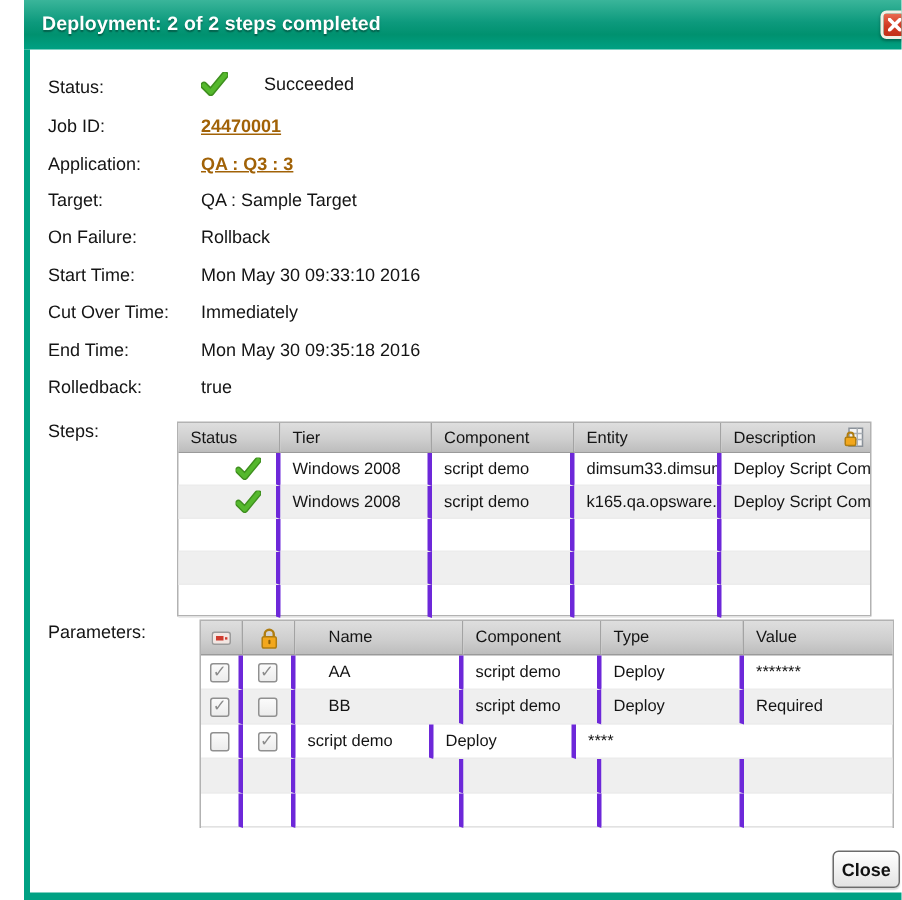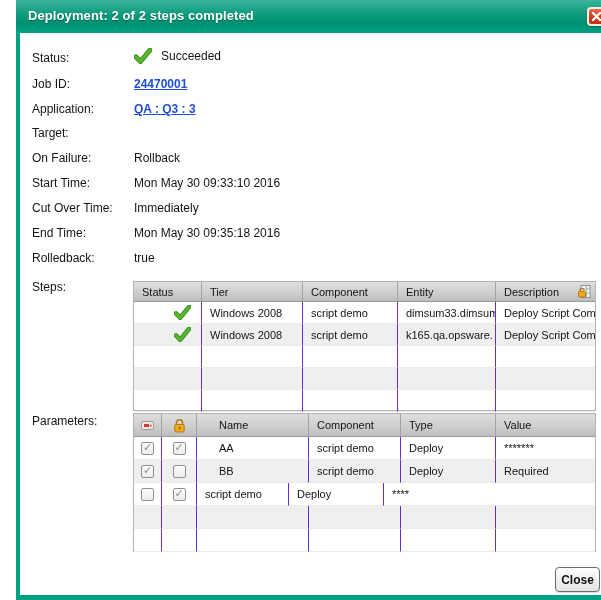--- a/index.html
+++ b/index.html
@@ -36,46 +36,46 @@
     box-shadow:0 1px 2px rgba(0,0,0,.3);
   }
 
   
   .flabel {
     position:absolute; left:16px; font-size:12px; color:#141414;
   }
   .fvalue {
     position:absolute; left:118px; font-size:12px; color:#141414; white-space:nowrap;
   }
-  .fvalue.link { color:#1d4ed8; font-weight:bold; text-decoration:underline; cursor:pointer; }
-  .status-wrap { display:flex; align-items:center; gap:9px; }
+  .fvalue.link { color:#a16207; font-weight:bold; text-decoration:underline; cursor:pointer; }
+  .status-wrap { display:flex; align-items:center; gap:24px; }
 
   
   .grid {
     position:absolute; border:1px solid #b2b2b2; background:#ffffff;
     font-size:11px; color:#141414;
   }
   .trow { display:flex; width:100%; }
   .th {
     background:linear-gradient(to bottom,#dedede 0%,#cfcfcf 55%,#bdbdbd 100%);
     border-right:1px solid #a3a3a3; border-bottom:1px solid #9a9a9a;
     display:flex; align-items:center; padding-left:8px; cursor:pointer;
     white-space:nowrap; overflow:hidden;
   }
   .th:last-child { border-right:none; }
   .td {
-    border-right:1px solid #6d28d9; border-bottom:1px solid #ececec;
+    border-right:3px solid #6d28d9; border-bottom:1px solid #ececec;
     display:flex; align-items:center; padding-left:8px;
     white-space:nowrap; overflow:hidden;
   }
   .td:last-child { border-right:none; }
   .trow.alt .td { background:#efefef; }
 
   
-  .steps-grid { left:117px; top:281px; width:463px; height:130px; }
+  .steps-grid { left:102px; top:281px; width:463px; height:130px; }
   .steps-grid .th { height:20px; }
   .steps-grid .td { height:22px; }
   .sc0 { width:68px; } .sc1 { width:101px; } .sc2 { width:95px; }
   .sc3 { width:98px; } .sc4 { flex:1; }
   .cell-status { justify-content:flex-end; padding-right:10px; }
   .th.sc4 { justify-content:space-between; padding-right:3px; }
 
   
   .params-grid { left:117px; top:413px; width:463px; height:139px; }
   .params-grid .th { height:23px; }
@@ -134,20 +134,21 @@
     </span>
   </div>
 
   <div class="flabel" style="top:77px">Job ID:</div>
   <div class="fvalue link" style="top:77px">24470001</div>
 
   <div class="flabel" style="top:102px">Application:</div>
   <div class="fvalue link" style="top:102px">QA : Q3 : 3</div>
 
   <div class="flabel" style="top:126px">Target:</div>
+  <div class="fvalue" style="top:126px">QA : Sample Target</div>
 
   <div class="flabel" style="top:151px">On Failure:</div>
   <div class="fvalue" style="top:151px">Rollback</div>
 
   <div class="flabel" style="top:176px">Start Time:</div>
   <div class="fvalue" style="top:176px">Mon May 30 09:33:10 2016</div>
 
   <div class="flabel" style="top:201px">Cut Over Time:</div>
   <div class="fvalue" style="top:201px">Immediately</div>
 

